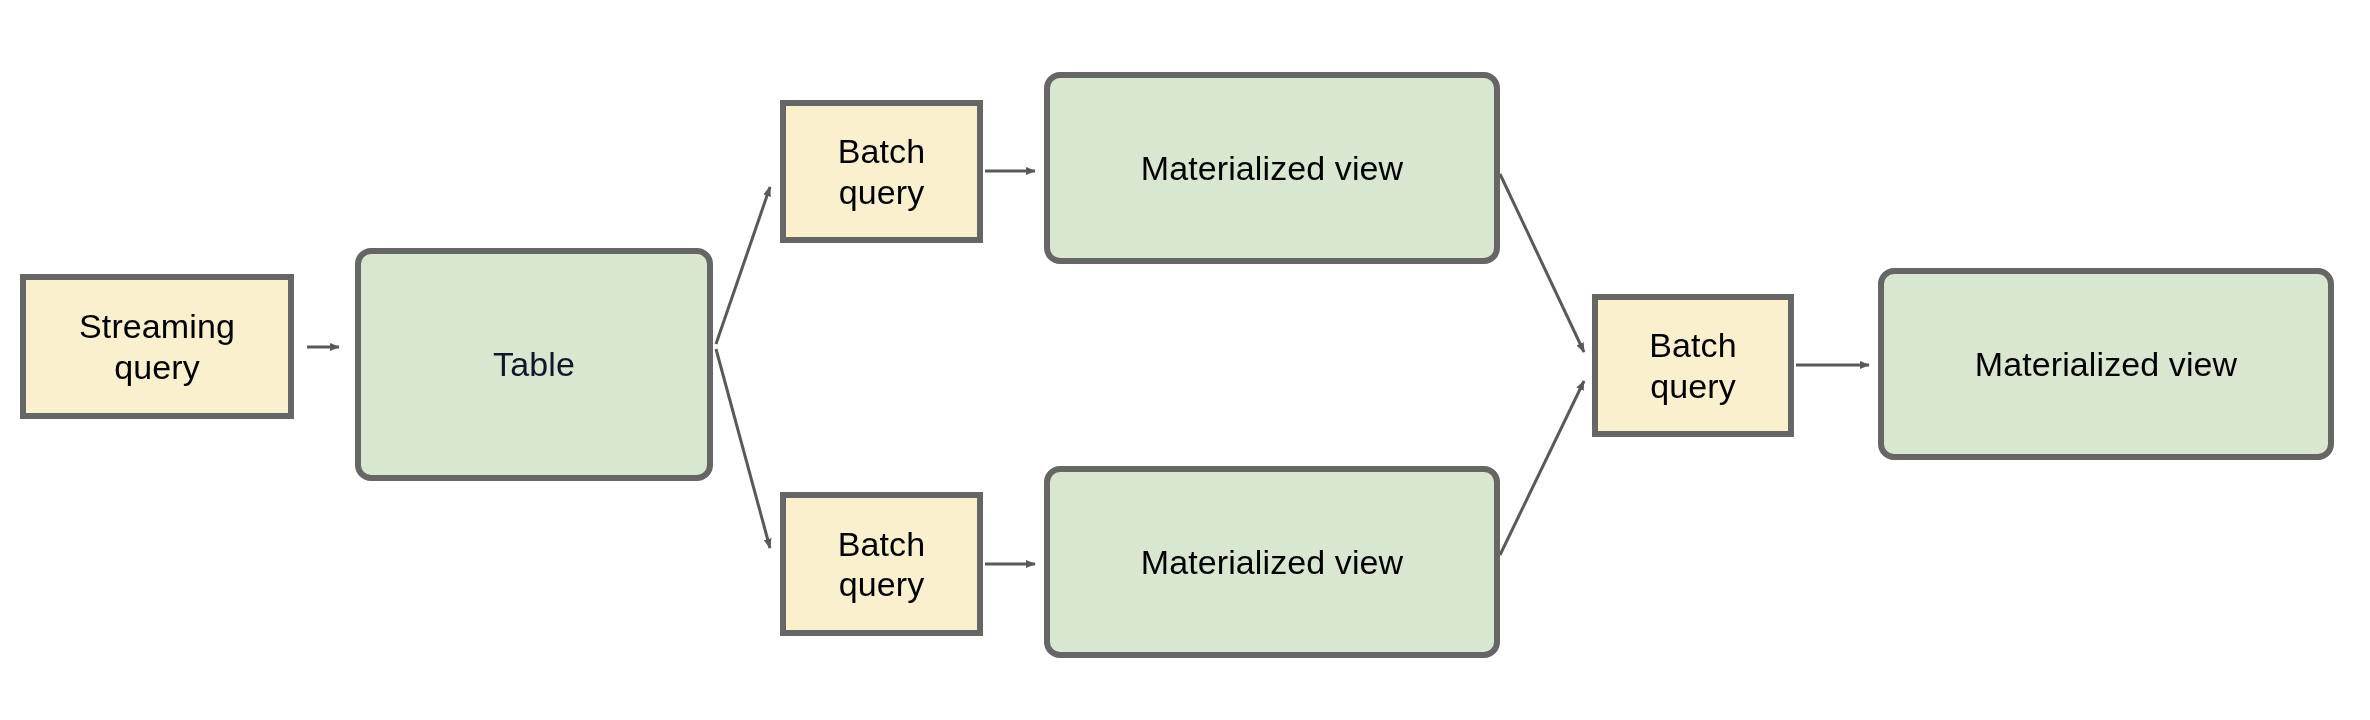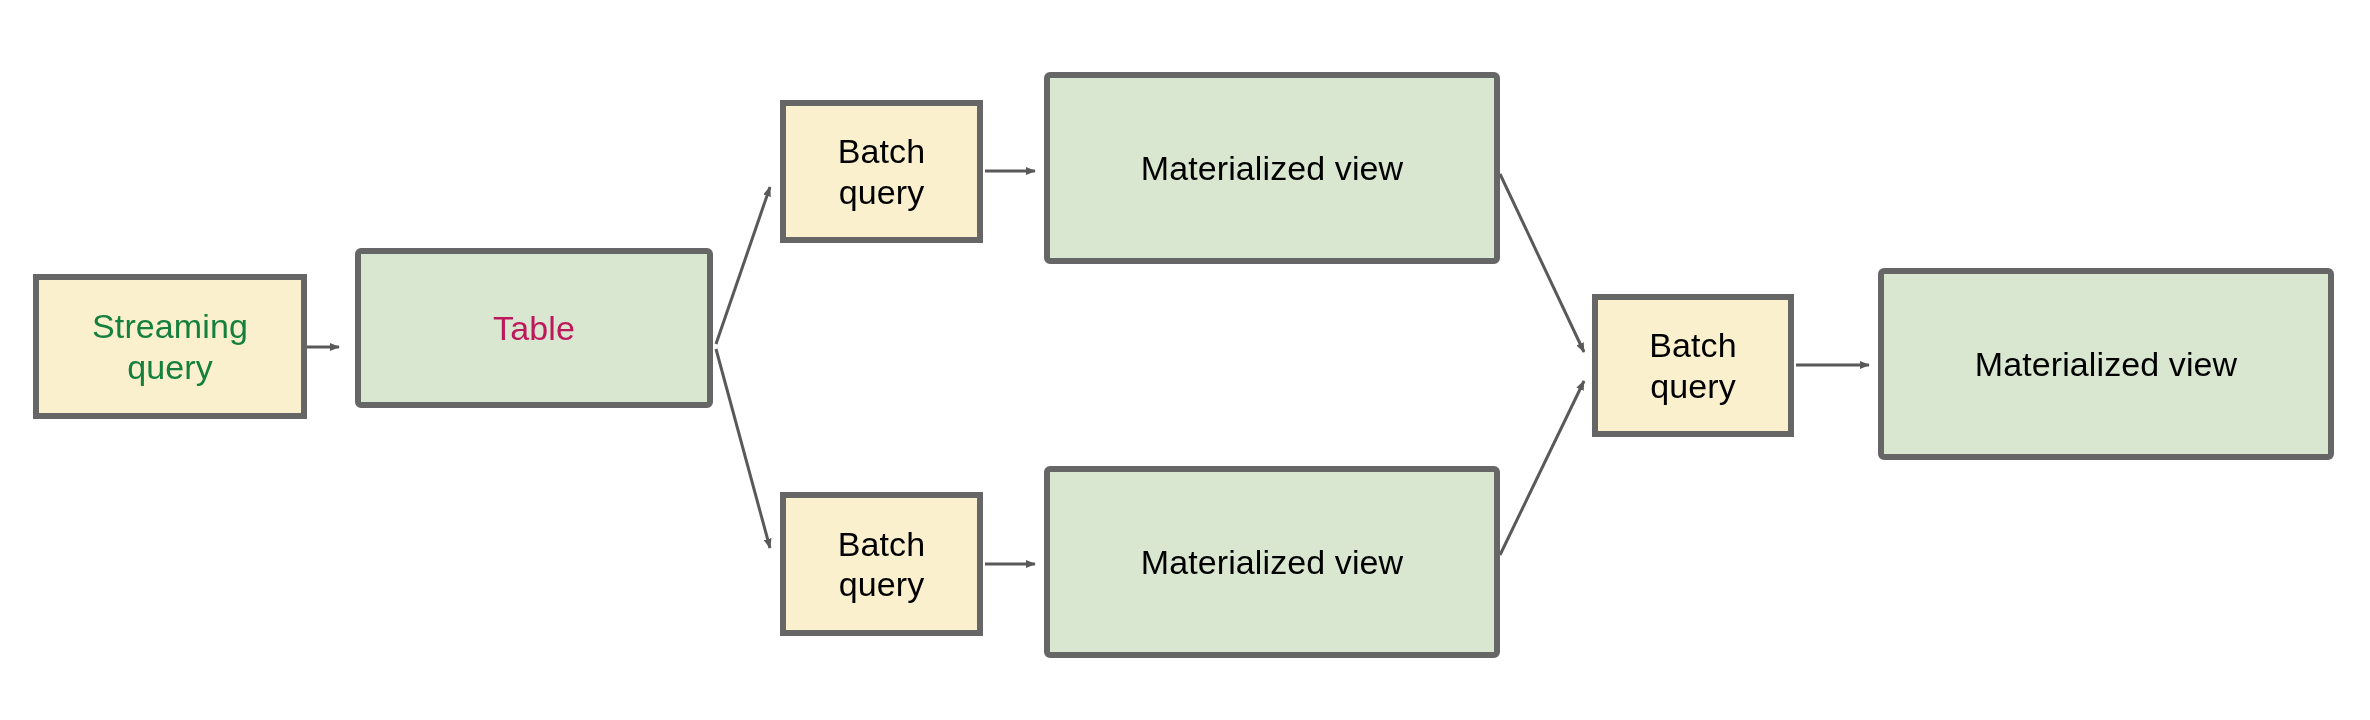--- a/index.html
+++ b/index.html
@@ -40,21 +40,21 @@
     letter-spacing: 0.1px;
     white-space: pre-line;
     z-index: 2;
   }
   .node.yellow {
     background: #faf0cd;
     border-radius: 0;
   }
   .node.green {
     background: #d9e7d0;
-    border-radius: 6px;
+    border-radius: 16px;
   }
 </style>
 </head>
 <body>
 
 <div id="canvas">
 
   <svg id="edge-layer" viewBox="0 0 2370 720" width="2370" height="720" xmlns="http://www.w3.org/2000/svg">
     <defs>
       <marker id="arrowhead" markerWidth="10" markerHeight="8" refX="9.2" refY="4" orient="auto" markerUnits="userSpaceOnUse">
@@ -66,24 +66,24 @@
       <path marker-end="url(#arrowhead)" d="M 716 344 L 770 187"></path>
       <path marker-end="url(#arrowhead)" d="M 716 349 L 770 548"></path>
       <path marker-end="url(#arrowhead)" d="M 985 171 L 1035 171"></path>
       <path marker-end="url(#arrowhead)" d="M 985 564 L 1035 564"></path>
       <path marker-end="url(#arrowhead)" d="M 1500 174 L 1584 352"></path>
       <path marker-end="url(#arrowhead)" d="M 1500 555 L 1584 381"></path>
       <path marker-end="url(#arrowhead)" d="M 1796 365 L 1869 365"></path>
     </g>
   </svg>
 
-  <div class="node yellow" style="left: 33px; top: 274px; width: 274px; height: 145px; background: rgb(250, 240, 205); border-radius: 0px; border-color: rgb(102, 102, 102); color: #15803d;">Streaming
+  <div class="node yellow" style="left: 20px; top: 274px; width: 274px; height: 145px; background: rgb(250, 240, 205); border-radius: 0px; border-color: rgb(102, 102, 102); color: #000000;">Streaming
 query</div>
 
-  <div class="node green" style="left: 355px; top: 248px; width: 358px; height: 160px; background: rgb(217, 231, 208); border-color: rgb(102, 102, 102); color: #be185d; text-align: right;">Table</div>
+  <div class="node green" style="left: 355px; top: 248px; width: 358px; height: 233px; background: rgb(217, 231, 208); border-color: rgb(102, 102, 102); color: #0f172a; text-align: right;">Table</div>
 
   <div class="node yellow" style="left: 780px; top: 100px; width: 203px; height: 143px; background: rgb(250, 240, 205); border-radius: 0px; border-color: rgb(102, 102, 102); color: rgb(0, 0, 0);">Batch
 query</div>
 
   <div class="node green" style="left: 1044px; top: 72px; width: 456px; height: 192px; background: rgb(217, 231, 208); border-color: rgb(102, 102, 102); color: rgb(0, 0, 0);">Materialized view</div>
 
   <div class="node yellow" style="left: 780px; top: 492px; width: 203px; height: 144px; background: rgb(250, 240, 205); border-radius: 0px; border-color: rgb(102, 102, 102); color: rgb(0, 0, 0);">Batch
 query</div>
 
   <div class="node green" style="left: 1044px; top: 466px; width: 456px; height: 192px; background: rgb(217, 231, 208); border-color: rgb(102, 102, 102); color: rgb(0, 0, 0);">Materialized view</div>

